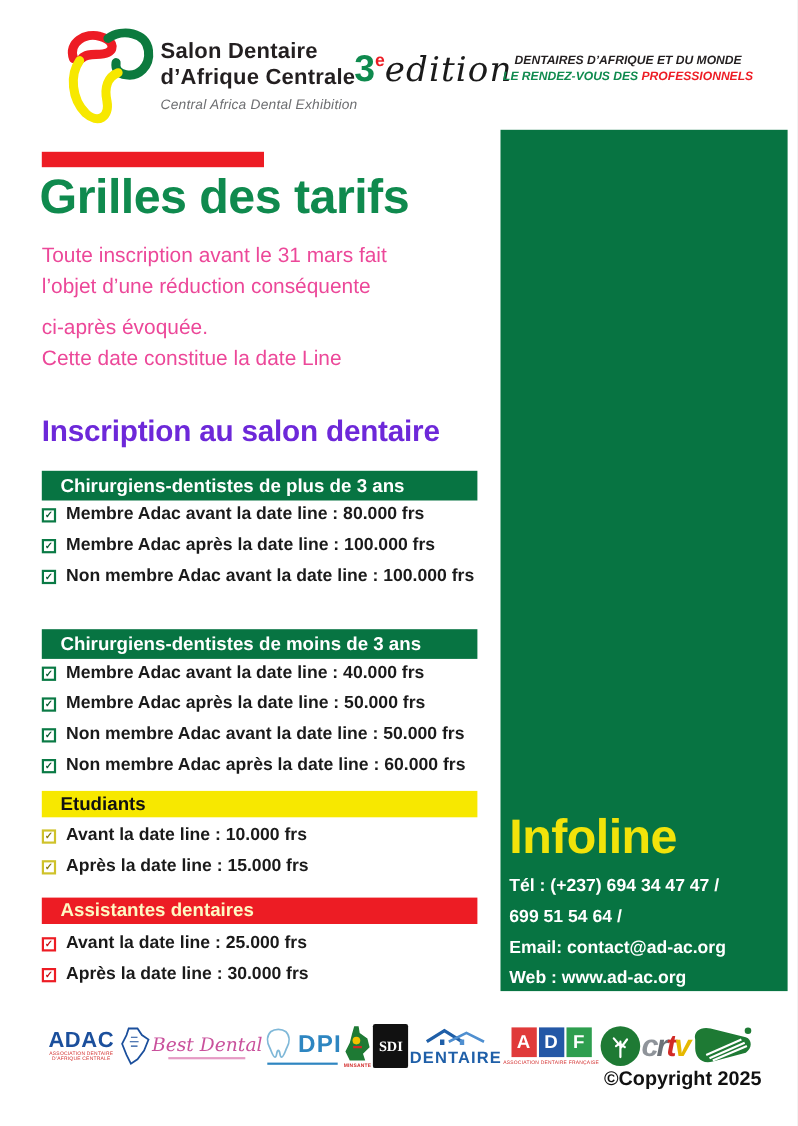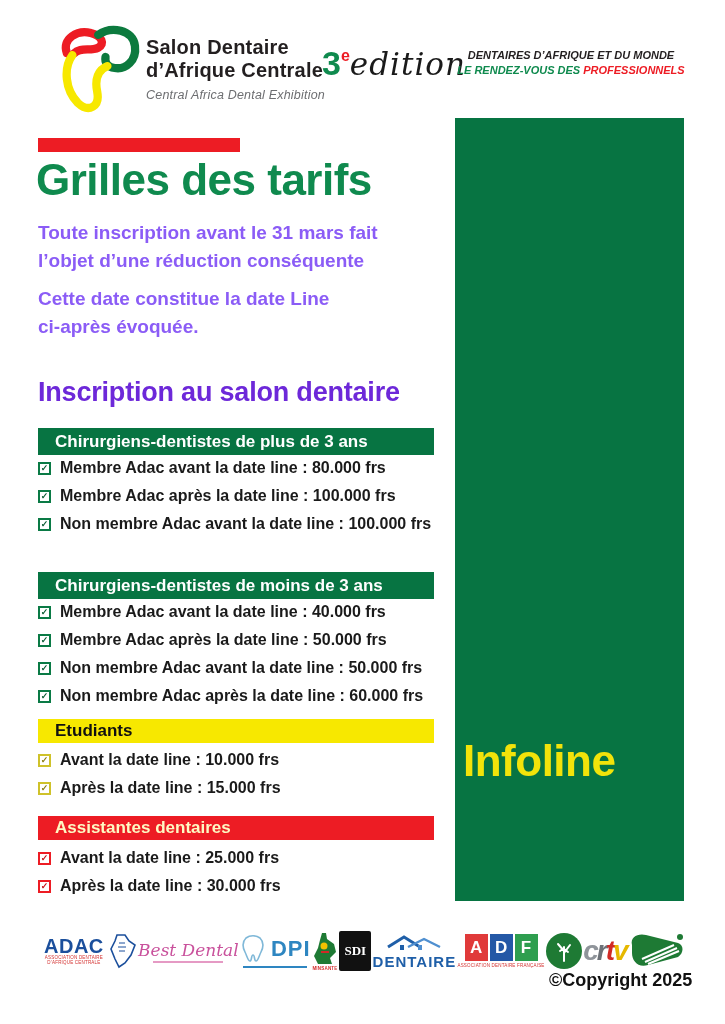--- a/index.html
+++ b/index.html
@@ -14,38 +14,38 @@
   .edition .num{font-size:34px;font-weight:bold;color:#0f8a4e;}
   .edition .exp{font-size:16px;font-weight:bold;color:#ed1c24;vertical-align:14px;}
   .edition .word{font-family:"DejaVu Serif",serif;font-style:italic;font-size:31px;color:#1a1a1a;letter-spacing:1px;}
   .tagline{position:absolute;left:436px;top:48px;width:270px;text-align:center;
            font-size:11px;font-weight:bold;font-style:italic;line-height:15px;color:#231f20;}
   .tagline .g{color:#0f8a4e;}
   .tagline .r{color:#ed1c24;}
   
   .red-bar{position:absolute;left:38px;top:138px;width:202px;height:14px;background:#ed1c24;}
   .page-title{position:absolute;left:36px;top:155px;font-size:44px;font-weight:bold;color:#0f8a4e;letter-spacing:-.5px;}
-  .intro{position:absolute;left:38px;font-size:19px;font-weight:bold;line-height:28px;color:#8b5cf6;}
+  .intro{position:absolute;left:38px;font-size:19px;font-weight:normal;line-height:28px;color:#ec4899;}
   .intro.p1{top:219px;}
   .intro.p2{top:285px;}
   .sub-heading{position:absolute;left:38px;top:377px;font-size:27px;font-weight:bold;color:#6d28d9;letter-spacing:-.2px;}
   .banner{position:absolute;left:38px;width:396px;font-weight:bold;font-size:17px;padding-left:17px;box-sizing:border-box;}
   .banner.green{background:#077442;color:#fff;height:27px;line-height:27px;}
   .banner.yellow{background:#f7e800;color:#111;height:24px;line-height:24px;}
   .banner.red{background:#ed1c24;color:#fef9c3;height:24px;line-height:24px;}
   .item{position:absolute;left:38px;height:22px;display:flex;align-items:center;
         font-size:16px;font-weight:bold;color:#1a1a1a;white-space:nowrap;}
   .cb{width:9px;height:9px;border-width:2px;border-style:solid;margin-right:9px;flex:0 0 auto;
       display:flex;align-items:center;justify-content:center;background:#fff;}
   .cb::after{content:"✓";font-size:9px;line-height:9px;font-weight:bold;}
   .cb.green{border-color:#0a7a45;}  .cb.green::after{color:#0a5c33;}
   .cb.yellow{border-color:#cfc22a;} .cb.yellow::after{color:#8a7d12;}
   .cb.red{border-color:#ed1c24;}    .cb.red::after{color:#c51017;}
   
-  .green-panel{position:absolute;left:455px;top:118px;width:229px;height:783px;background:#077442;}
+  .green-panel{position:absolute;left:455px;top:118px;width:229px;height:783px;background:#077442;padding-left:32px;}
   .infoline-title{position:absolute;left:8px;top:618px;font-size:44px;font-weight:bold;color:#f2e30a;letter-spacing:-.5px;}
   .contact{position:absolute;left:8px;top:674px;width:215px;font-size:16px;font-weight:bold;color:#fff;line-height:28px;}
   
   .logos{position:absolute;left:44px;top:914px;width:642px;height:74px;display:flex;align-items:center;justify-content:space-between;}
   .logo{display:flex;flex-direction:column;align-items:center;justify-content:center;text-align:center;}
   .tiny{font-size:4.5px;line-height:5px;letter-spacing:.2px;}
   .adac-main{display:flex;align-items:center;gap:3px;}
   .adac-txt{font-size:20px;font-weight:bold;color:#1b4f9c;letter-spacing:.5px;line-height:18px;}
   .adac .tiny{color:#d3302f;}
   .best-txt{font-family:"DejaVu Serif",serif;font-style:italic;font-size:17px;color:#c9519c;white-space:nowrap;}
@@ -91,22 +91,22 @@
   </div>
 
   <div class="red-bar"></div>
   <div class="page-title">Grilles des tarifs</div>
 
   <div class="intro p1">
     <div>Toute inscription  avant le 31 mars fait</div>
     <div>l’objet d’une réduction conséquente</div>
   </div>
   <div class="intro p2">
+    <div>ci-après évoquée.</div>
     <div>Cette date constitue la date Line</div>
-    <div>ci-après évoquée.</div>
   </div>
 
   <div class="sub-heading">Inscription au salon dentaire</div>
 
   <div class="banner green" style="top:428px">Chirurgiens-dentistes de plus de 3 ans</div>
   <div class="item" style="top:457px">
       <span class="cb green"></span>
       <span>Membre Adac avant la date line : 80.000 frs</span>
     </div>
   <div class="item" style="top:485px">
@@ -151,20 +151,26 @@
       <span class="cb red"></span>
       <span>Avant la date line : 25.000 frs</span>
     </div>
   <div class="item" style="top:875px">
       <span class="cb red"></span>
       <span>Après la date line : 30.000 frs</span>
     </div>
 
   <div class="green-panel">
     <div class="infoline-title">Infoline</div>
+    <div class="contact">
+      <div>Tél : (+237) 694 34 47 47 /</div>
+      <div>699 51 54 64 /</div>
+      <div>Email: contact@ad-ac.org</div>
+      <div>Web : www.ad-ac.org</div>
+    </div>
   </div>
 
   <div class="logos">
 
     <div class="logo adac">
       <div class="adac-main">
         <div>
           <div class="adac-txt">ADAC</div>
           <div class="tiny">ASSOCIATION DENTAIRE</div>
           <div class="tiny">D’AFRIQUE CENTRALE</div>

